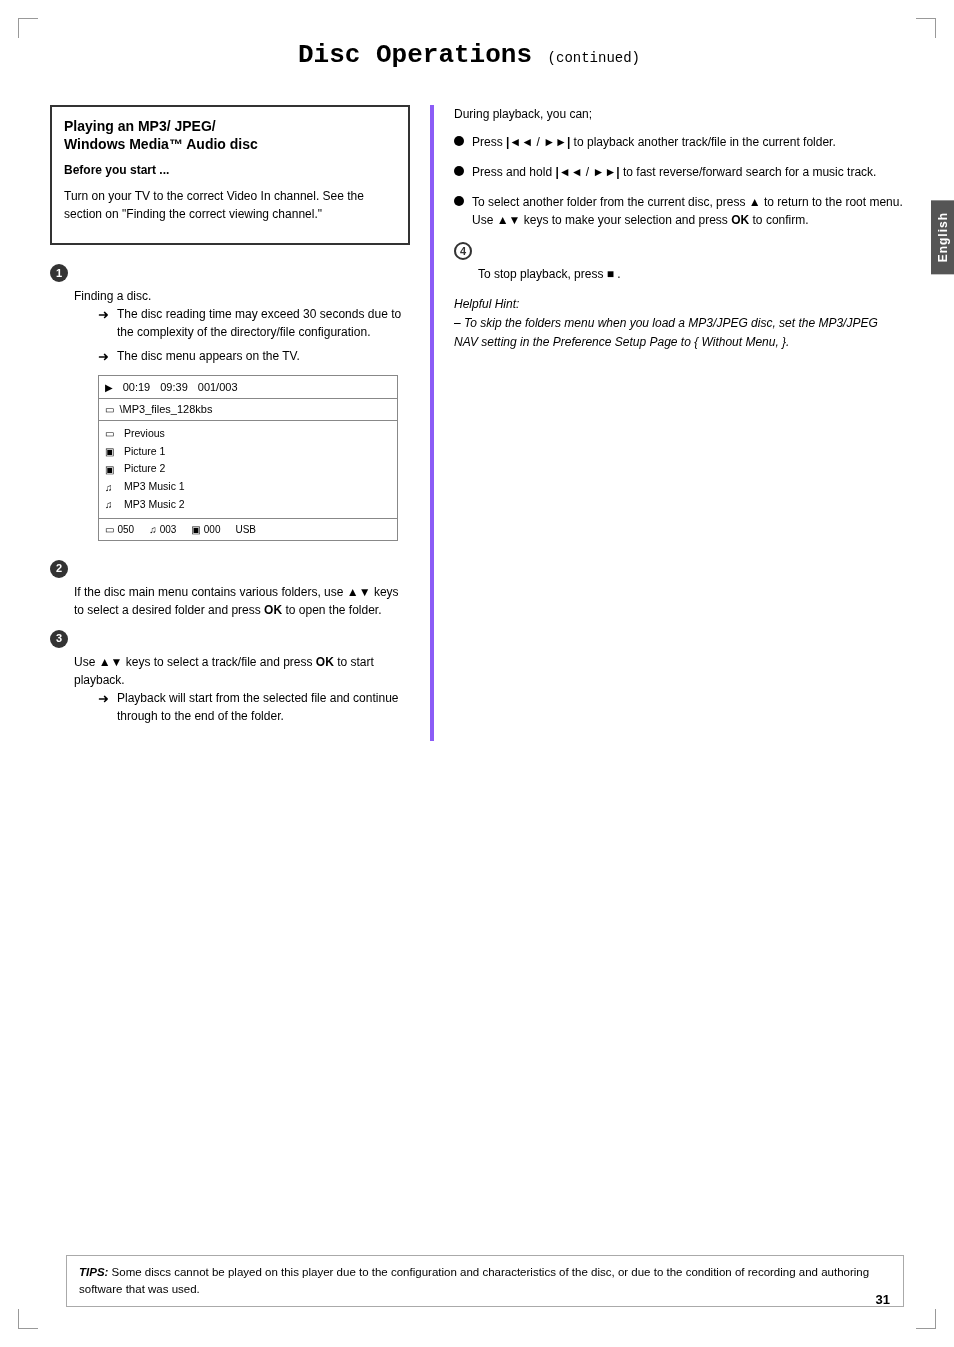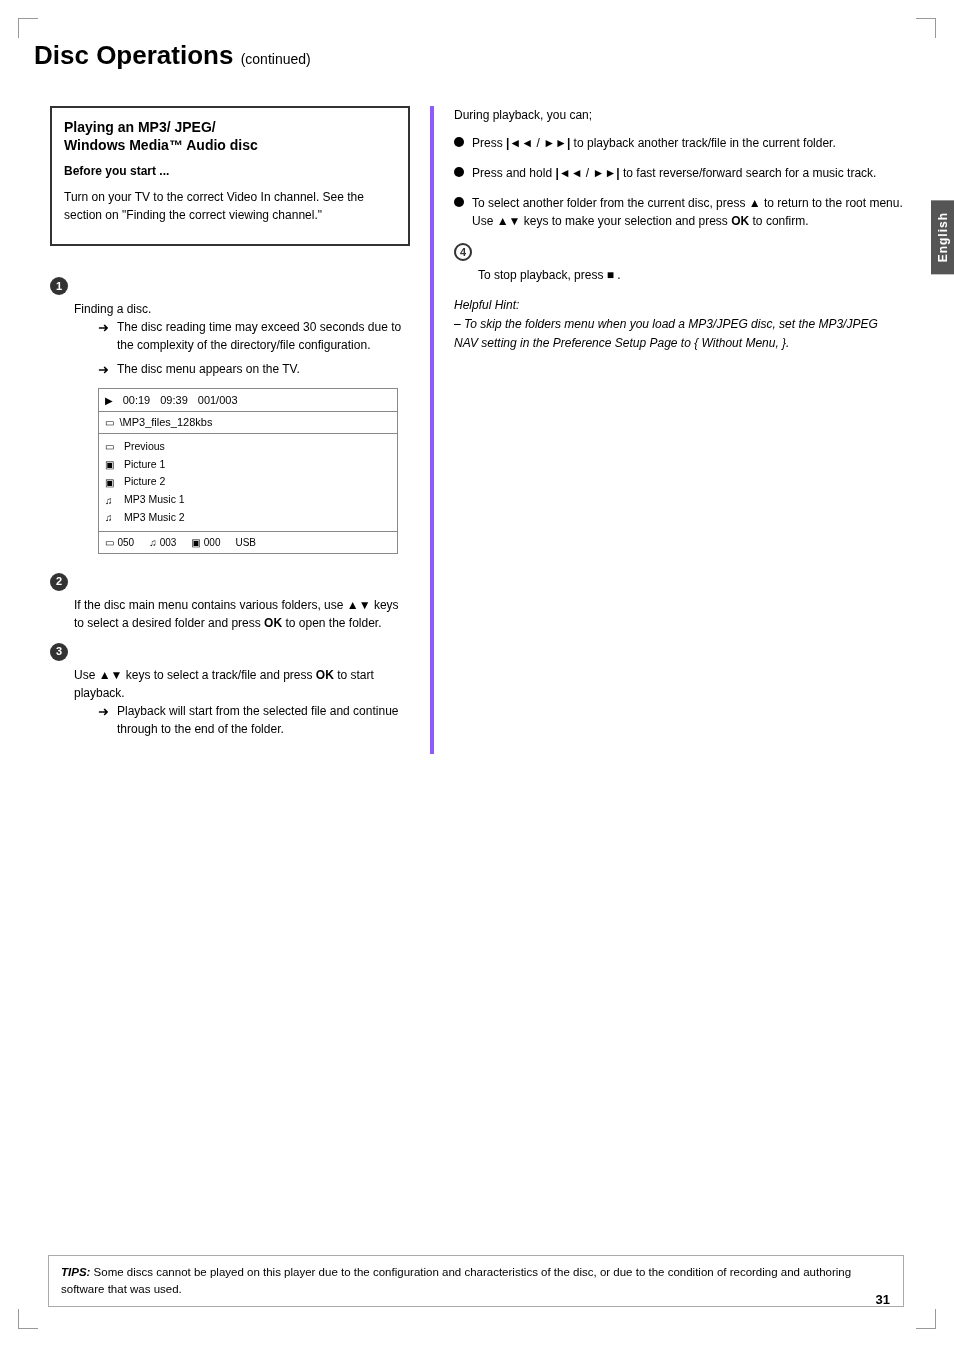--- a/index.html
+++ b/index.html
@@ -51,24 +51,26 @@
 
     
     .content-area {
       display: flex;
       padding: 20px 50px 20px 50px;
       gap: 0;
     }
 
     
     .page-title {
+      text-align: center;
       font-size: 26px;
       font-weight: bold;
       padding: 10px 50px 15px 34px;
       border-bottom: none;
+      font-family: Liberation Mono, monospace;
     }
     .page-title .continued {
       font-size: 14px;
       font-weight: normal;
     }
 
     
     .left-col {
       width: 380px;
       min-width: 380px;
@@ -79,21 +81,21 @@
     .right-col {
       flex: 1;
       padding-left: 20px;
       border-left: 4px solid #8b5cf6;
     }
 
     
     .section-box {
       border: 2px solid #333;
       padding: 10px 12px 12px 12px;
-      margin-bottom: 30px;
+      margin-bottom: 18px;
     }
     .section-box h2 {
       font-size: 14px;
       font-weight: bold;
       margin-bottom: 8px;
       line-height: 1.3;
     }
 
     .section-box p {
       font-size: 12px;
@@ -259,21 +261,21 @@
     .helpful-hint {
       font-style: italic;
       font-size: 12px;
       line-height: 1.6;
     }
 
     
     .tips-box {
       position: absolute;
       bottom: 40px;
-      left: 48px;
+      left: 66px;
       right: 50px;
       border: 1px solid #aaa;
       padding: 8px 12px;
       font-size: 11.5px;
       line-height: 1.5;
     }
     .tips-label {
       font-style: italic;
       font-weight: bold;
     }

